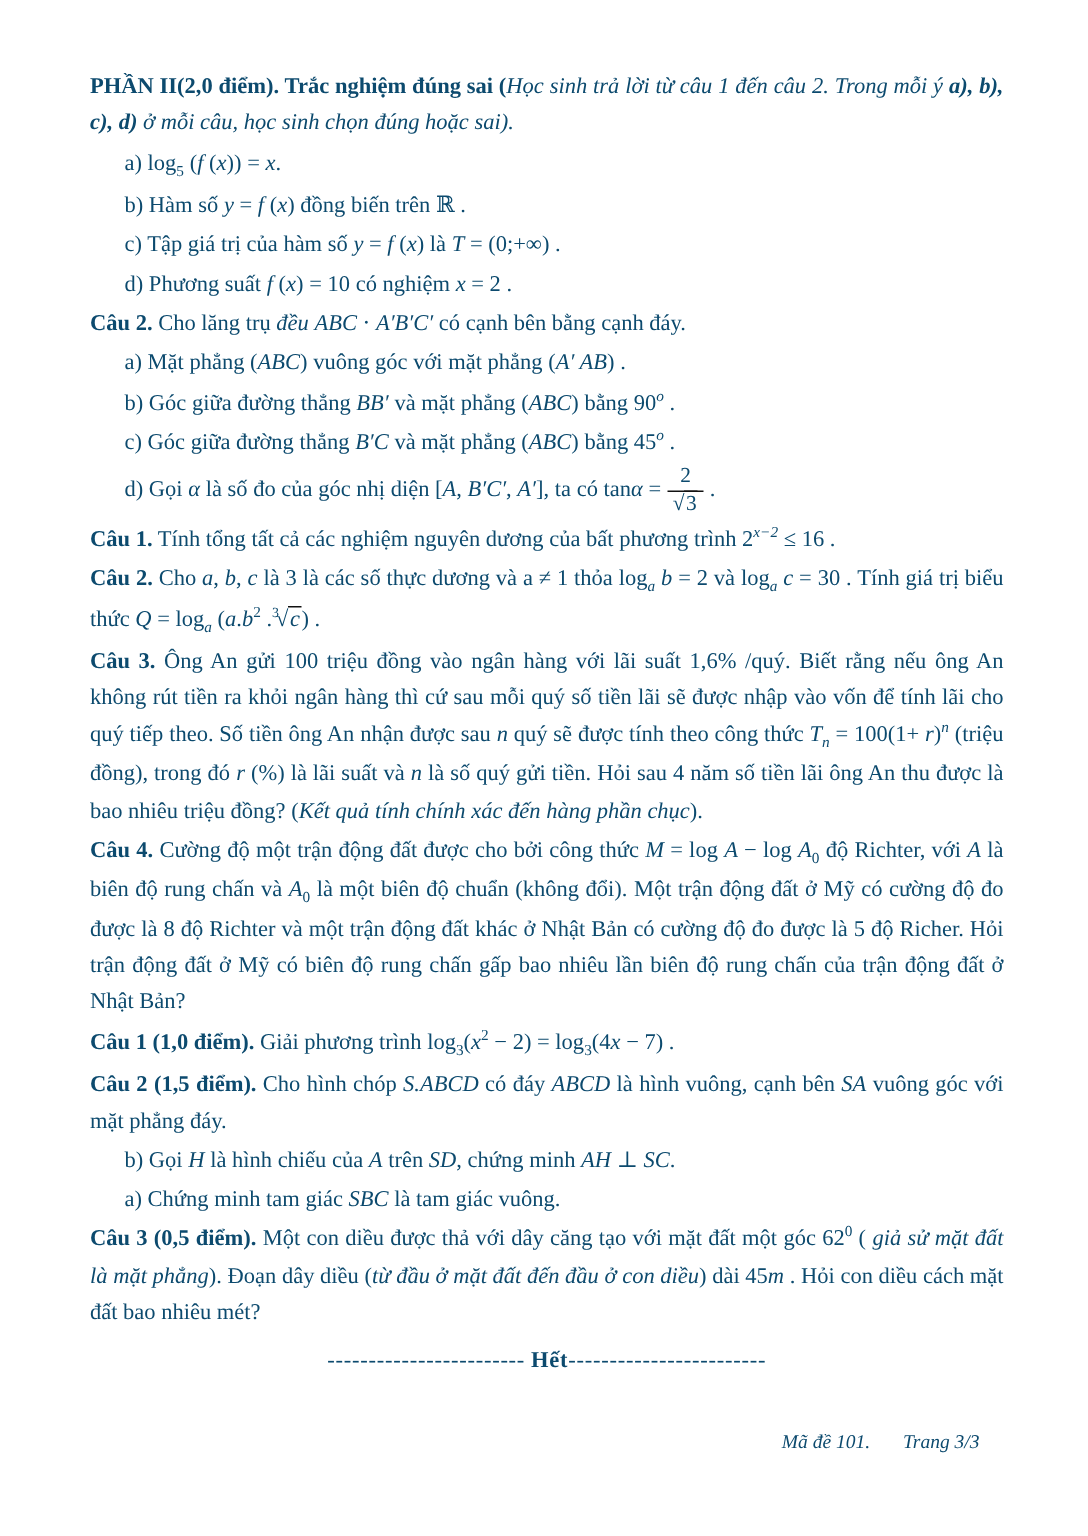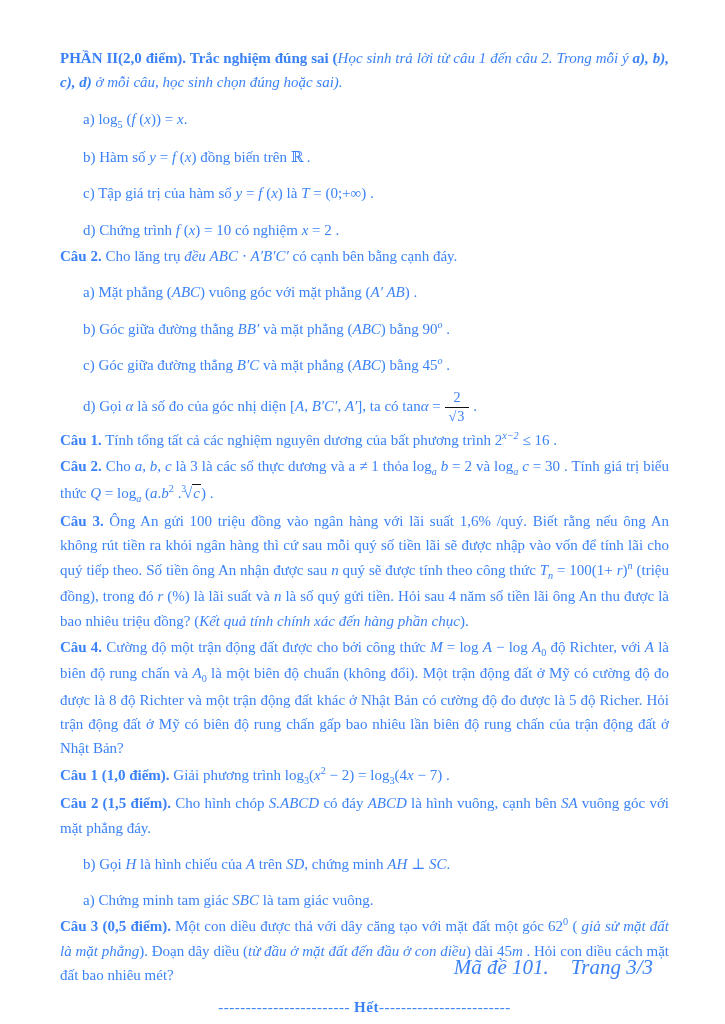--- a/index.html
+++ b/index.html
@@ -6,56 +6,56 @@
   .page{
     position:relative;
     width:725px;height:1024px;
     margin:0 auto;
     background:#ffffff;
     box-sizing:border-box;
     padding:46px 56px 0 60px;
     font-family:"Liberation Serif","DejaVu Serif",serif;
     font-size:15px;
     line-height:1.62;
-    color:#3b82f6;
+    color:#0c4a6e;
     overflow:hidden;
   }
   .para{text-align:justify;margin:0 0 2px 0;}
-  .item{padding-left:23px;margin-top:12px;}
+  .item{padding-left:23px;margin-top:2px;}
   .b{font-weight:700;}
   .i{font-style:italic;}
   .bi,.b.i{font-weight:700;font-style:italic;}
   .m{font-style:italic;}
   .sup{font-size:0.68em;vertical-align:super;}
   .sub{font-size:0.68em;vertical-align:sub;}
   .m.sup{font-style:italic;}
   .frac{display:inline-block;text-align:center;vertical-align:middle;line-height:1.25;font-size:0.95em;}
   .frac .num{display:block;border-bottom:1px solid #111;padding:0 4px;}
   .frac .den{display:block;padding:0 4px;}
   .rad{white-space:nowrap;}
   .rad .ridx{font-size:0.62em;vertical-align:super;margin-right:-2px;}
   .rad .rbody{border-top:1px solid #111;padding:0 1px;}
   .divider{text-align:center;margin-top:8px;letter-spacing:0.5px;}
   .divider .b{margin-left:4px;}
   .footer{
     position:absolute;top:950px;right:72px;
-    font-style:italic;font-size:21px;
+    font-style:italic;font-size:13px;
   }
   .footer .pagenum{margin-left:22px;}
 </style>
 </head>
 <body>
 
 <div class="page">
   <div id="doc">
       <div class="para "><span class="b">PHẦN II(2,0 điểm). Trắc nghiệm đúng sai (</span><span class="i">Học sinh trả lời từ câu 1 đến câu 2. Trong mỗi ý </span><span class="b i">a), b), c), d)</span><span class="i"> ở mỗi câu, học sinh chọn đúng hoặc sai).</span></div>
       <div class="para item"><span>a) log</span><span class="sub">5</span><span> (</span><span class="m">f</span><span> (</span><span class="m">x</span><span>)) = </span><span class="m">x</span><span>.</span></div>
       <div class="para item"><span>b) Hàm số </span><span class="m">y</span><span> = </span><span class="m">f</span><span> (</span><span class="m">x</span><span>) đồng biến trên ℝ .</span></div>
       <div class="para item"><span>c) Tập giá trị của hàm số </span><span class="m">y</span><span> = </span><span class="m">f</span><span> (</span><span class="m">x</span><span>) là </span><span class="m">T</span><span> = (0;+∞) .</span></div>
-      <div class="para item"><span>d) Chứng trình </span><span class="m">f</span><span> (</span><span class="m">x</span><span>) = 10 có nghiệm </span><span class="m">x</span><span> = 2 .</span></div>
+      <div class="para item"><span>d) Phương suất </span><span class="m">f</span><span> (</span><span class="m">x</span><span>) = 10 có nghiệm </span><span class="m">x</span><span> = 2 .</span></div>
       <div class="para "><span class="b">Câu 2.</span><span> Cho lăng trụ </span><span class="i">đều</span><span> </span><span class="m">ABC</span><span> ⋅ </span><span class="m">A′B′C′</span><span> có cạnh bên bằng cạnh đáy.</span></div>
       <div class="para item"><span>a) Mặt phẳng (</span><span class="m">ABC</span><span>) vuông góc với mặt phẳng (</span><span class="m">A′ AB</span><span>) .</span></div>
       <div class="para item"><span>b) Góc giữa đường thẳng </span><span class="m">BB′</span><span> và mặt phẳng (</span><span class="m">ABC</span><span>) bằng 90</span><span class="m sup">o</span><span> .</span></div>
       <div class="para item"><span>c) Góc giữa đường thẳng </span><span class="m">B′C</span><span> và mặt phẳng (</span><span class="m">ABC</span><span>) bằng 45</span><span class="m sup">o</span><span> .</span></div>
       <div class="para item"><span>d) Gọi </span><span class="m">α</span><span> là số đo của góc nhị diện [</span><span class="m">A</span><span>, </span><span class="m">B′C′</span><span>, </span><span class="m">A′</span><span>], ta có tan</span><span class="m">α</span><span> = </span><span class="frac"><span class="num"><span>2</span></span><span class="den"><span class="rad"><span class="rsign">√</span><span class="rbody"><span>3</span></span></span></span></span><span> .</span></div>
       <div class="para "><span class="b">Câu 1.</span><span> Tính tổng tất cả các nghiệm nguyên dương của bất phương trình 2</span><span class="m sup">x−2</span><span> ≤ 16 .</span></div>
       <div class="para "><span class="b">Câu 2.</span><span> Cho </span><span class="m">a</span><span>, </span><span class="m">b</span><span>, </span><span class="m">c</span><span> là 3 là các số thực dương và a ≠ 1 thỏa log</span><span class="m sub">a</span><span> </span><span class="m">b</span><span> = 2 và log</span><span class="m sub">a</span><span> </span><span class="m">c</span><span> = 30 . Tính giá trị biểu thức </span><span class="m">Q</span><span> = log</span><span class="m sub">a</span><span> (</span><span class="m">a</span><span>.</span><span class="m">b</span><span class="sup">2</span><span> .</span><span class="rad"><span class="ridx">3</span><span class="rsign">√</span><span class="rbody"><span class="m">c</span></span></span><span>) .</span></div>
       <div class="para "><span class="b">Câu 3.</span><span> Ông An gửi 100 triệu đồng vào ngân hàng với lãi suất 1,6% /quý. Biết rằng nếu ông An không rút tiền ra khỏi ngân hàng thì cứ sau mỗi quý số tiền lãi sẽ được nhập vào vốn để tính lãi cho quý tiếp theo. Số tiền ông An nhận được sau </span><span class="m">n</span><span> quý sẽ được tính theo công thức </span><span class="m">T</span><span class="m sub">n</span><span> = 100(1+ </span><span class="m">r</span><span>)</span><span class="m sup">n</span><span> (triệu đồng), trong đó </span><span class="m">r</span><span> (%) là lãi suất và </span><span class="m">n</span><span> là số quý gửi tiền. Hỏi sau 4 năm số tiền lãi ông An thu được là bao nhiêu triệu đồng? (</span><span class="i">Kết quả tính chính xác đến hàng phần chục</span><span>).</span></div>
       <div class="para "><span class="b">Câu 4.</span><span> Cường độ một trận động đất được cho bởi công thức </span><span class="m">M</span><span> = log </span><span class="m">A</span><span> − log </span><span class="m">A</span><span class="sub">0</span><span> độ Richter, với </span><span class="m">A</span><span> là biên độ rung chấn và </span><span class="m">A</span><span class="sub">0</span><span> là một biên độ chuẩn (không đổi). Một trận động đất ở Mỹ có cường độ đo được là 8 độ Richter và một trận động đất khác ở Nhật Bản có cường độ đo được là 5 độ Richer. Hỏi trận động đất ở Mỹ có biên độ rung chấn gấp bao nhiêu lần biên độ rung chấn của trận động đất ở Nhật Bản?</span></div>
       <div class="para "><span class="b">Câu 1 (1,0 điểm).</span><span> Giải phương trình log</span><span class="sub">3</span><span>(</span><span class="m">x</span><span class="sup">2</span><span> − 2) = log</span><span class="sub">3</span><span>(4</span><span class="m">x</span><span> − 7) .</span></div>

